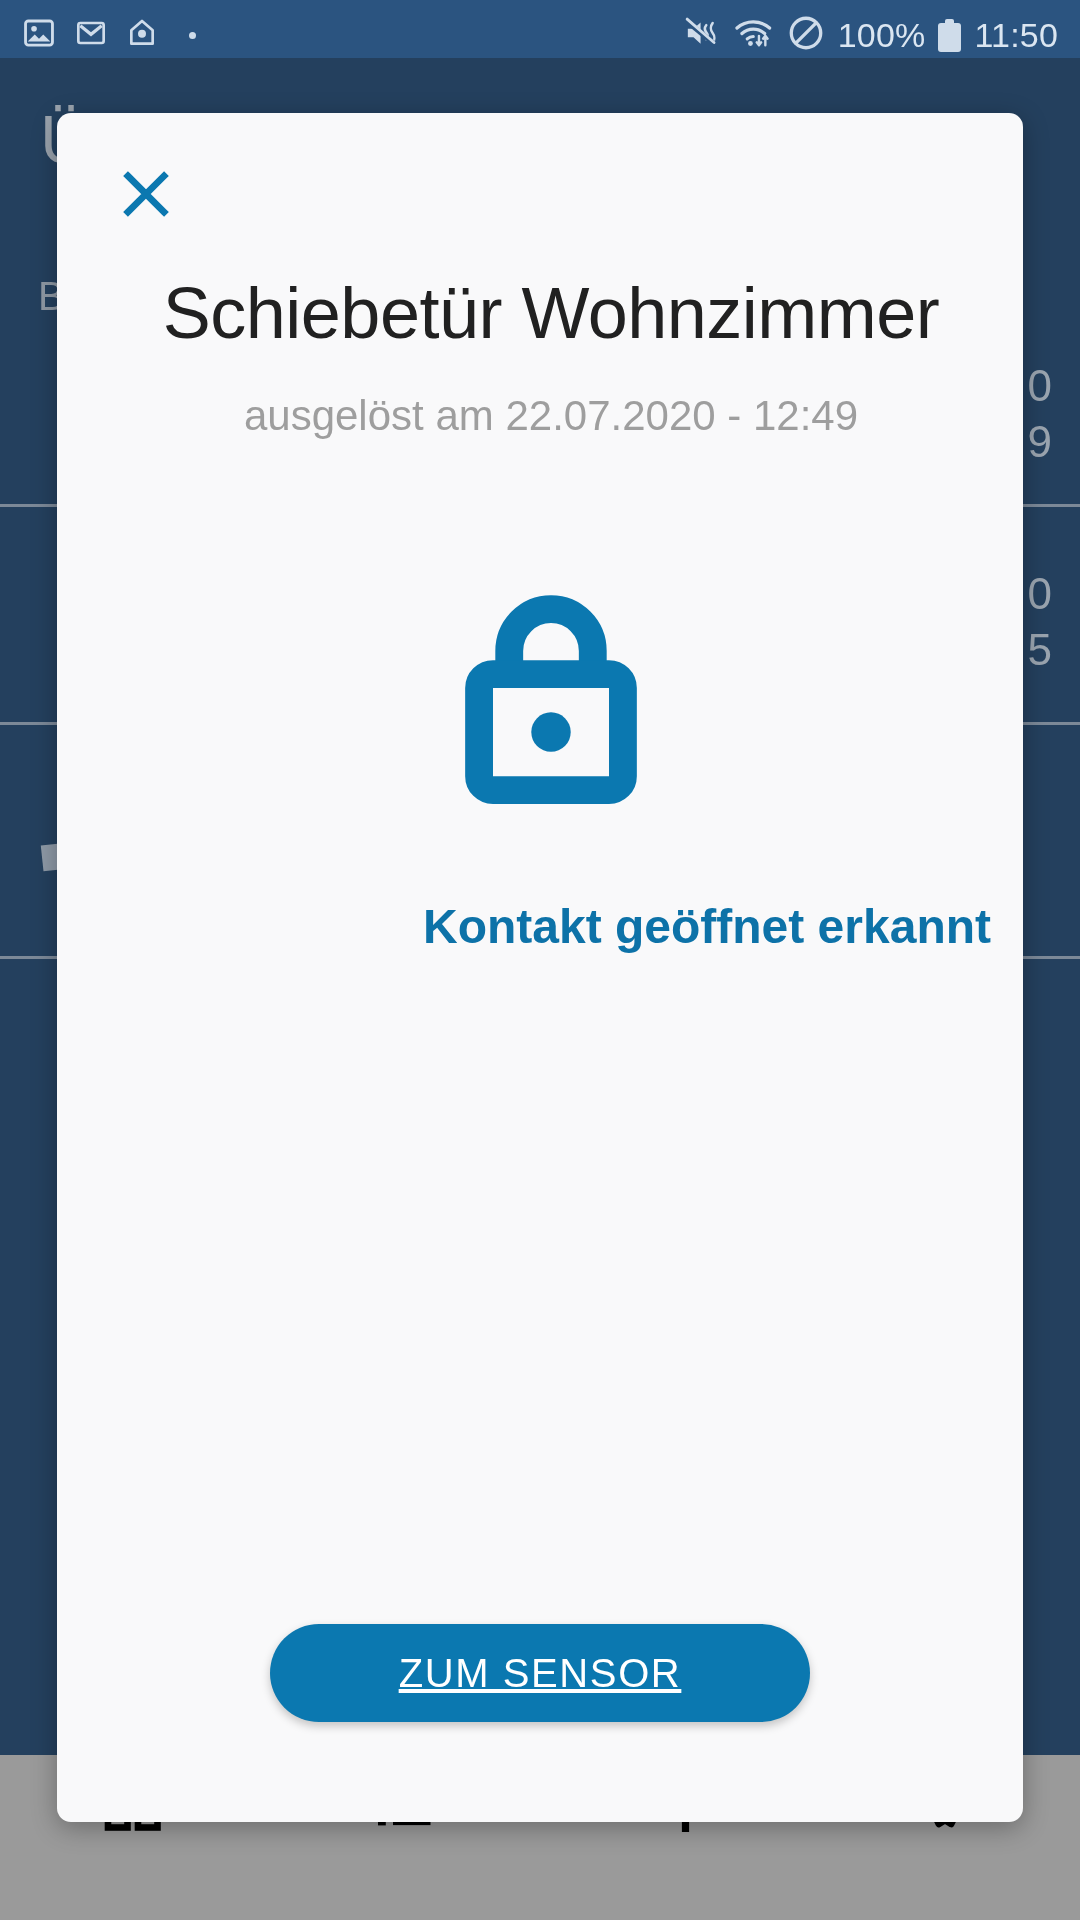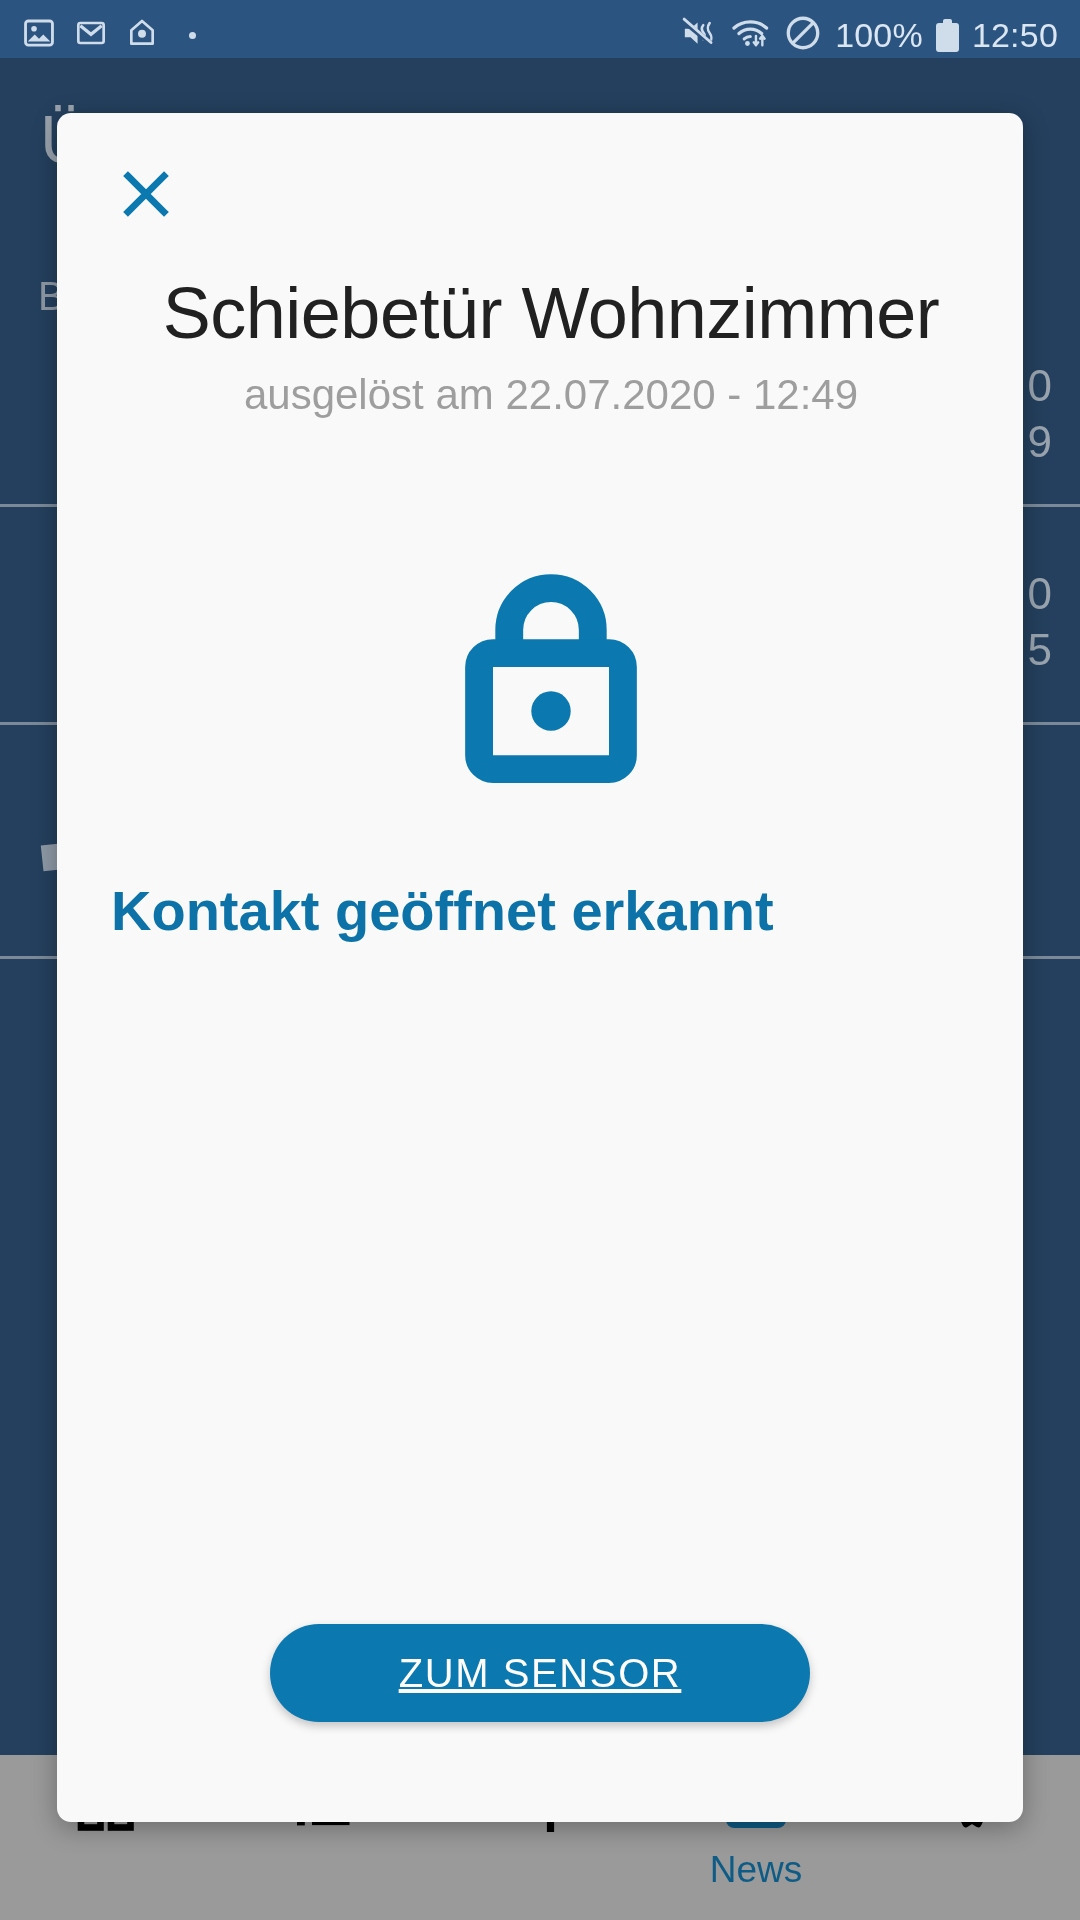--- a/index.html
+++ b/index.html
@@ -78,27 +78,27 @@
   .close-btn{
     position:absolute; left:36px; top:28px; width:105px; height:105px;
     display:flex; align-items:center; justify-content:center; cursor:pointer;
   }
   .dlg-title{
     margin-top:160px; width:820px; text-align:center;
     font-size:72px; line-height:80px; color:#212121; font-weight:400;
     letter-spacing:-.5px;
   }
   .dlg-subtitle{
-    margin-top:18px; width:880px; text-align:center;
+    margin-top:39px; width:880px; text-align:center;
     font-size:42px; color:#9e9e9e; font-weight:400;
   }
   .lock-wrap{ margin-top:132px; display:flex; justify-content:center; }
   .dlg-status{
-    margin-top:95px; width:880px; text-align:left;
-    font-size:56px; font-weight:700; color:#0d72a8;
+    margin-top:95px; width:880px; text-align:right;
+    font-size:48px; font-weight:700; color:#0d72a8;
   }
   .dlg-action{
     position:absolute; left:50%; transform:translateX(-50%); bottom:100px;
     width:540px; height:98px; border:none; border-radius:49px;
     background:#0b78b0; color:#ffffff; font-size:40px; font-weight:400;
     letter-spacing:1.6px; cursor:pointer;
     box-shadow:0 4px 10px rgba(0,0,0,.22);
     font-family:"Liberation Sans", sans-serif;
     text-decoration:underline;
   }
@@ -155,21 +155,21 @@
         <svg width="38" height="38" viewBox="0 0 24 24">
             <circle cx="12" cy="12" r="9.3" fill="none" stroke="#cfdcea" stroke-width="2.1"></circle>
             <path d="M5.6 18.4L18.4 5.6" stroke="#cfdcea" stroke-width="2.1" stroke-linecap="round"></path>
           </svg>
       </span>
       <span class="sb-text">100%</span>
       <span class="sb-batt">
         <span class="cap"></span>
           <span class="body"></span>
       </span>
-      <span class="sb-text">12:50</span>
+      <span class="sb-text">11:50</span>
     </div>
   </div>
 
   <div class="bg-app">
     <div class="bg-title">Übersicht</div>
     <div class="bg-sub">B</div>
     <div class="bg-rowline l1"></div>
     <div class="bg-rowline l2"></div>
     <div class="bg-rowline l3"></div>
     <div class="bg-val v1">0<br>9</div>
@@ -204,29 +204,20 @@
     <div class="nav-item">
       <svg width="72" height="72" viewBox="0 0 24 24">
         <rect x="3" y="6.6" width="17" height="2.4" fill="#000"></rect>
         <rect x="3" y="15.2" width="17" height="2.4" fill="#000"></rect>
         <rect x="6.3" y="3.2" width="2.4" height="9.4" fill="#000"></rect>
         <rect x="14.3" y="11.6" width="2.4" height="9.4" fill="#000"></rect>
       </svg>
       <span class="nav-label"></span>
     </div>
 
-    <div class="nav-item">
-      <svg width="72" height="72" viewBox="0 0 24 24">
-        <rect x="3.2" y="5.5" width="17.6" height="13" rx="1.6" fill="none" stroke="#0e5c86" stroke-width="2.4"></rect>
-        <rect x="6.4" y="9" width="7" height="4.2" fill="#0e5c86"></rect>
-        <rect x="15" y="9" width="3.2" height="1.6" fill="#0e5c86"></rect>
-        <rect x="15" y="11.7" width="3.2" height="1.5" fill="#0e5c86"></rect>
-      </svg>
-      <span class="nav-label">News</span>
-    </div>
 
     <div class="nav-item">
       <svg width="72" height="72" viewBox="0 0 24 24">
         <path d="M12 3.2l1.6 1.9 2.4-.7.5 2.5 2.4.8-1.1 2.2 1.6 1.9-2 1.6.3 2.5-2.5.2-1.1 2.3-2.1-1.3-2.1 1.3-1.1-2.3-2.5-.2.3-2.5-2-1.6 1.6-1.9L3.1 7.7l2.4-.8.5-2.5 2.4.7z" fill="none" stroke="#000" stroke-width="2.1" stroke-linejoin="round"></path>
         <circle cx="12" cy="11.4" r="3" fill="none" stroke="#000" stroke-width="2.1"></circle>
       </svg>
       <span class="nav-label"></span>
     </div>
   </div>
 

